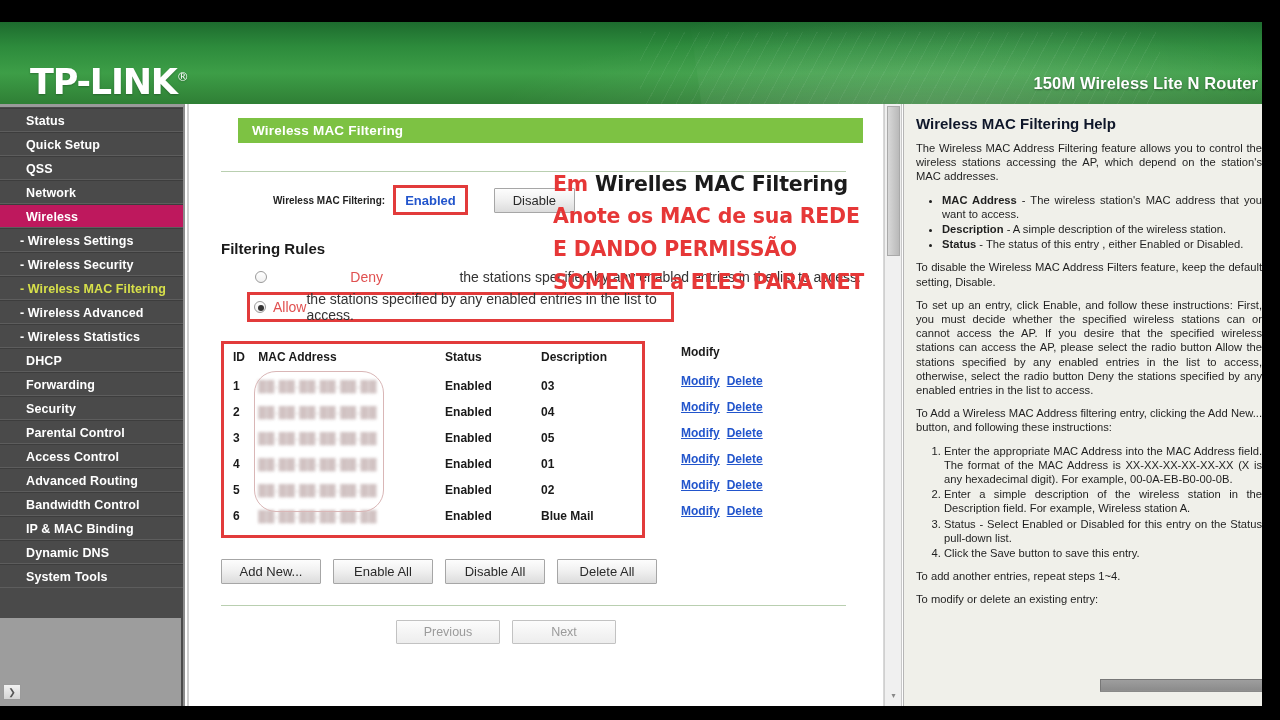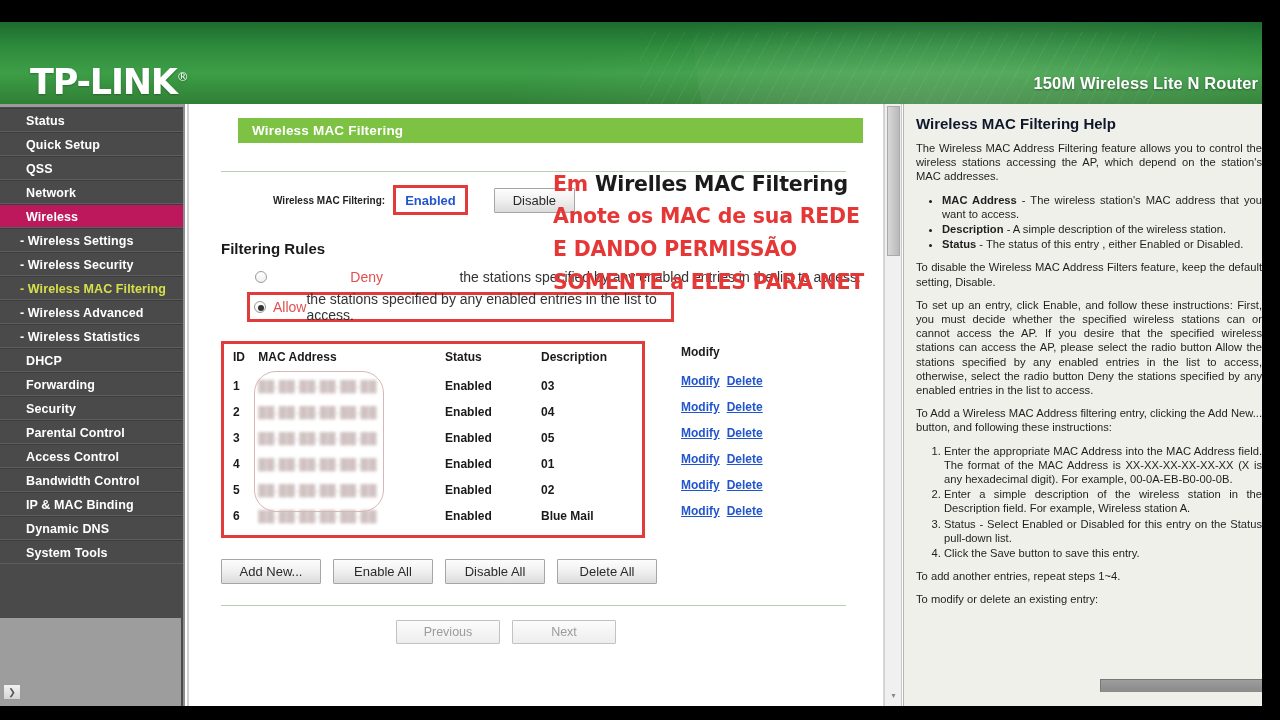--- a/index.html
+++ b/index.html
@@ -434,20 +434,21 @@
           <div class="menu-item sub">- Wireless Settings</div>
           <div class="menu-item sub">- Wireless Security</div>
           <div class="menu-item sub active-yellow">- Wireless MAC Filtering</div>
           <div class="menu-item sub">- Wireless Advanced</div>
           <div class="menu-item sub">- Wireless Statistics</div>
           <div class="menu-item">DHCP</div>
           <div class="menu-item">Forwarding</div>
           <div class="menu-item">Security</div>
           <div class="menu-item">Parental Control</div>
           <div class="menu-item">Access Control</div>
+          <div class="menu-item">Advanced Routing</div>
           <div class="menu-item">Bandwidth Control</div>
           <div class="menu-item">IP &amp; MAC Binding</div>
           <div class="menu-item">Dynamic DNS</div>
           <div class="menu-item">System Tools</div>
         </div>
       <div class="sidebar-fill"></div>
       <div class="sidebar-scroll-btn">❯</div>
     </nav>
 
     <main class="main-panel">

